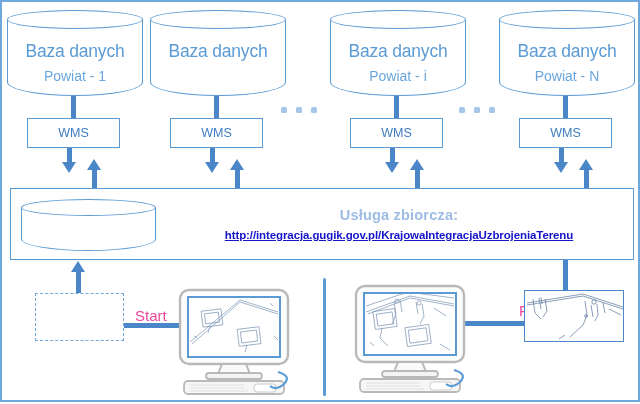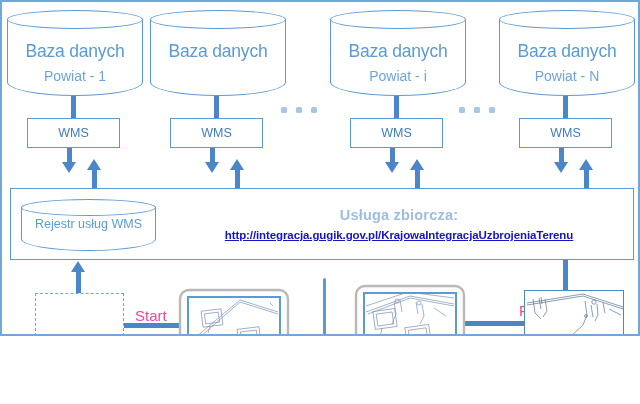--- a/index.html
+++ b/index.html
@@ -1,17 +1,17 @@
 <!DOCTYPE html>
 <html><head>
 <meta charset="utf-8">
 <style>
   html,body{margin:0;padding:0;background:#fff;}
   body{width:640px;height:404px;font-family:"Liberation Sans",sans-serif;}
-  #stage{position:relative;width:640px;height:336px;box-sizing:border-box;
+  #stage{position:relative;width:640px;height:402px;box-sizing:border-box;
          border:2px solid #6fa8dc;background:#ffffff;overflow:hidden;padding-left:16px;}
 
   
   .cyl{position:absolute;box-sizing:border-box;}
   .cyl .body{position:absolute;left:0;right:0;top:9px;bottom:0;
              border:1.6px solid #5b9bd5;border-top:none;
              border-radius:0 0 50% 50%/0 0 14px 14px;background:#fff;}
   .cyl .top{position:absolute;left:0;right:0;top:0;height:19px;
             border:1.6px solid #5b9bd5;border-radius:50%/50%;
             background:#fff;box-sizing:border-box;}
@@ -141,21 +141,20 @@
   <div class="vline" style="left:413px;top:168px;width:5px;height:20px;"></div>
   <div class="arrow-up" style="left:408px;top:157px;"></div>
   <div class="vline" style="left:582px;top:168px;width:5px;height:20px;"></div>
   <div class="arrow-up" style="left:577px;top:157px;"></div>
 
   <div id="service" style="left:8px;top:186px;width:624px;height:72px;">
 
     <div class="cyl" style="left:10px;top:10px;width:135px;height:52px;">
       <div class="body" style="top:8px;border-radius:0 0 50% 50%/0 0 12px 12px;"></div>
       <div class="top" style="height:17px;"></div>
-      <div style="position:absolute;left:0;right:0;top:18px;text-align:center;font-size:12.5px;color:#5b9bd5;">Rejestr usług WMS</div>
     </div>
 
     <div id="svc-url" style="left:160px;right:6px;top:40px;">http://integracja.gugik.gov.pl/KrajowaIntegracjaUzbrojeniaTerenu</div>
     <div id="svc-title" style="left:160px;right:6px;top:18px;">Usługa zbiorcza:</div>
   </div>
 
   <div class="vline" style="left:74px;top:270px;width:5px;height:22px;"></div>
   <div class="arrow-up" style="left:69px;top:259px;"></div>
 
   <div class="vline" style="left:561px;top:258px;width:5px;height:30px;"></div>

